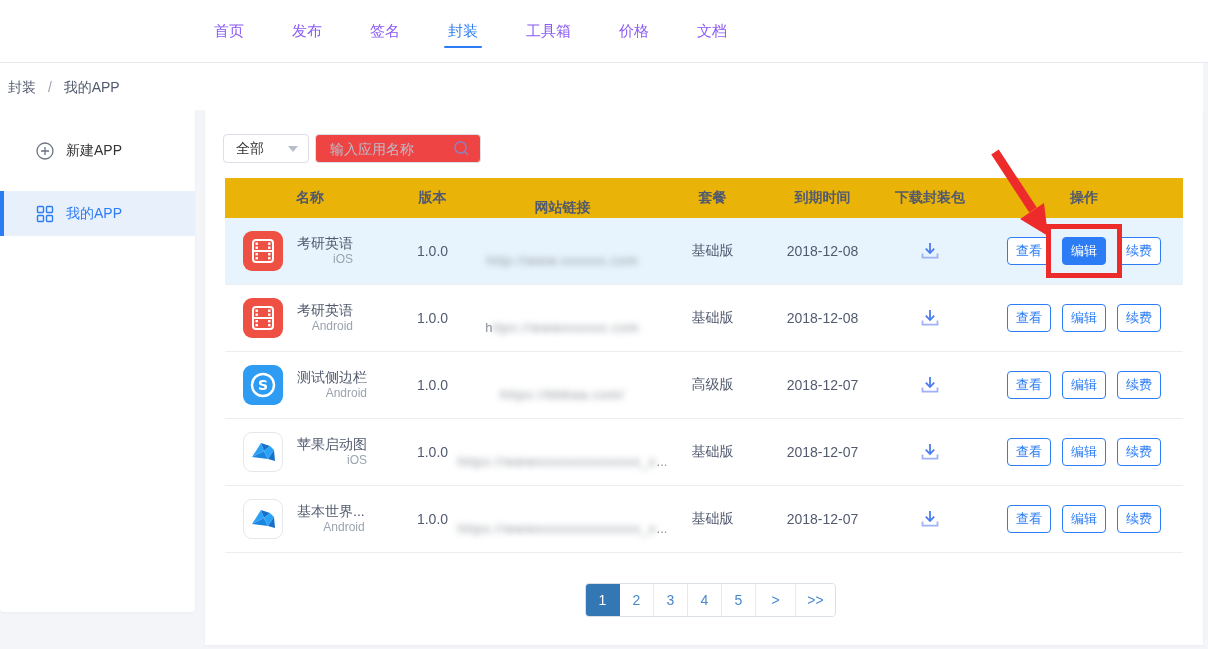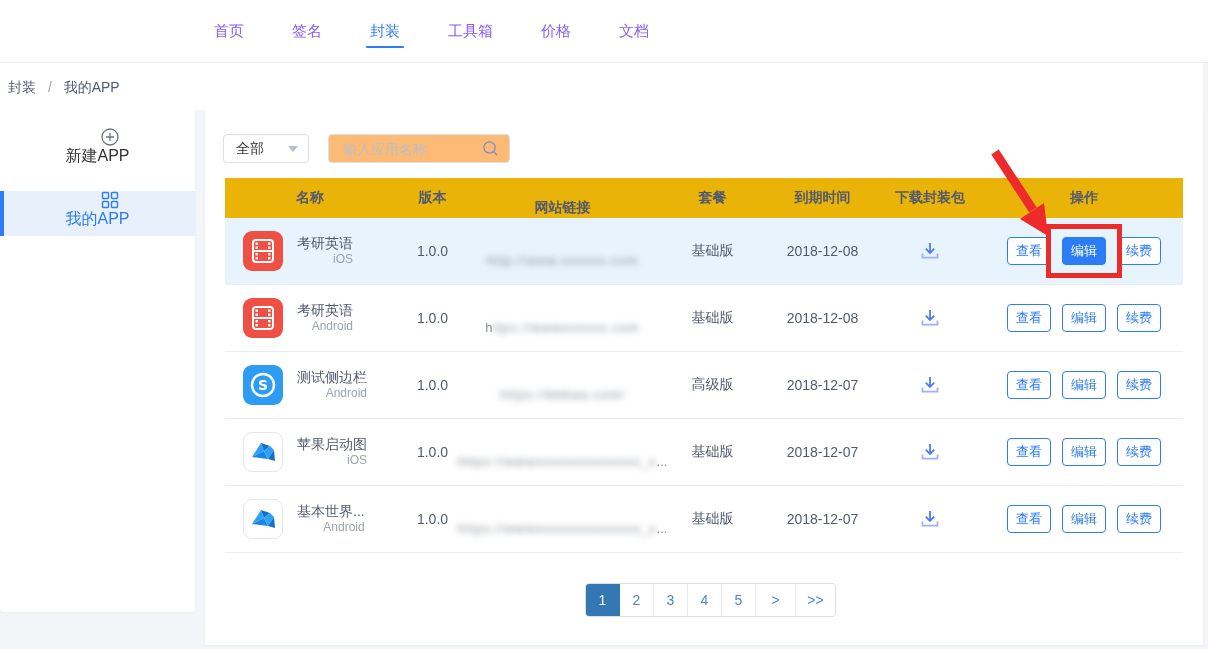--- a/index.html
+++ b/index.html
@@ -14,32 +14,32 @@
   .nav-list{position:absolute;left:198px;top:0;height:62px;display:flex;align-items:center;}
   .nav-item{position:relative;height:62px;display:flex;align-items:center;padding:0 16px;margin-right:16px;font-size:15px;color:#8b5cf6;cursor:pointer;white-space:nowrap;}
   .nav-item.active{color:#2b7cf5;}
   .nav-item.active::after{content:"";position:absolute;left:12px;right:12px;bottom:14px;height:2px;background:#2b7cf5;border-radius:1px;}
   
   .crumbbar{position:absolute;left:0;top:63px;width:1203px;height:47px;background:#fff;}
   .crumb{position:absolute;left:8px;top:16px;font-size:14px;color:#515a6e;}
   .crumb .sep{margin:0 8px;color:#9aa3ad;}
   
   .sidebar{position:absolute;left:0;top:110px;width:195px;height:502px;background:#fff;border-radius:0 0 4px 4px;box-shadow:0 1px 3px rgba(0,0,0,.04);}
-  .side-item{position:relative;height:45px;display:flex;align-items:center;cursor:pointer;font-size:16px;color:#333;flex-direction:column;}
+  .side-item{position:relative;height:45px;display:flex;align-items:center;cursor:pointer;font-size:14px;color:#333;}
   .side-item.first{margin-top:18px;margin-bottom:18px;}
   .side-item .s-icon{width:18px;height:18px;margin-left:36px;margin-right:12px;display:inline-flex;}
   .side-item.active{background:#e8f1fb;color:#2b7cf5;}
   .side-item.active::before{content:"";position:absolute;left:0;top:0;bottom:0;width:4px;background:#2b7cf5;}
   
   .content{position:absolute;left:205px;top:110px;width:998px;height:535px;background:#fff;box-shadow:0 1px 3px rgba(0,0,0,.04);}
   
   .toolbar{position:absolute;left:18px;top:24px;height:30px;display:flex;}
   .select{width:86px;height:29px;border:1px solid #dcdfe6;border-radius:4px;display:flex;align-items:center;justify-content:space-between;padding:0 10px 0 12px;font-size:14px;color:#333;cursor:pointer;background:#fff;box-sizing:border-box;}
   .caret{width:0;height:0;border-left:5px solid transparent;border-right:5px solid transparent;border-top:6px solid #b8bfc9;}
-  .search{width:182px;height:29px;margin-left:19px;border:1px solid #dcdfe6;border-radius:4px;display:flex;align-items:center;padding:0 10px 0 12px;box-sizing:border-box;background:#fdba74;}
+  .search{width:166px;height:29px;margin-left:6px;border:1px solid #dcdfe6;border-radius:4px;display:flex;align-items:center;padding:0 10px 0 12px;box-sizing:border-box;background:#ef4444;}
   .search input{border:0;outline:0;flex:1;font-size:14px;color:#333;font-family:inherit;background:transparent;min-width:0;}
   .search input::placeholder{color:#b9bfca;}
   
   .table{position:absolute;left:20px;top:68px;width:958px;}
   .thead{display:flex;height:40px;align-items:center;background:#eab308;font-size:14px;font-weight:bold;color:#515a6e;}
   .trow{display:flex;height:66px;align-items:center;border-bottom:1px solid #ebedf0;font-size:14px;}
   .trow.highlight{background:#e7f4fd;}
   .cell{display:flex;align-items:center;justify-content:center;text-align:center;box-sizing:border-box;}
   .c0{width:170px;justify-content:flex-start;text-align:right;}
   .c1{width:75px;} .c2{width:185px;margin-top:19px;} .c3{width:115px;} .c4{width:105px;} .c5{width:110px;} .c6{width:198px;}
@@ -67,20 +67,21 @@
   .page.active{background:#3477b5;color:#fff;border-right-color:#3477b5;}
   
   .overlay{position:absolute;left:0;top:0;width:1208px;height:649px;pointer-events:none;z-index:9;}
 </style>
 </head>
 <body>
 
 <div class="navbar">
   <div class="nav-list">
       <div class="nav-item">首页</div>
+      <div class="nav-item">发布</div>
       <div class="nav-item">签名</div>
       <div class="nav-item active">封装</div>
       <div class="nav-item">工具箱</div>
       <div class="nav-item">价格</div>
       <div class="nav-item">文档</div>
     </div>
 </div>
 
 <div class="crumbbar">
   <div class="crumb">

